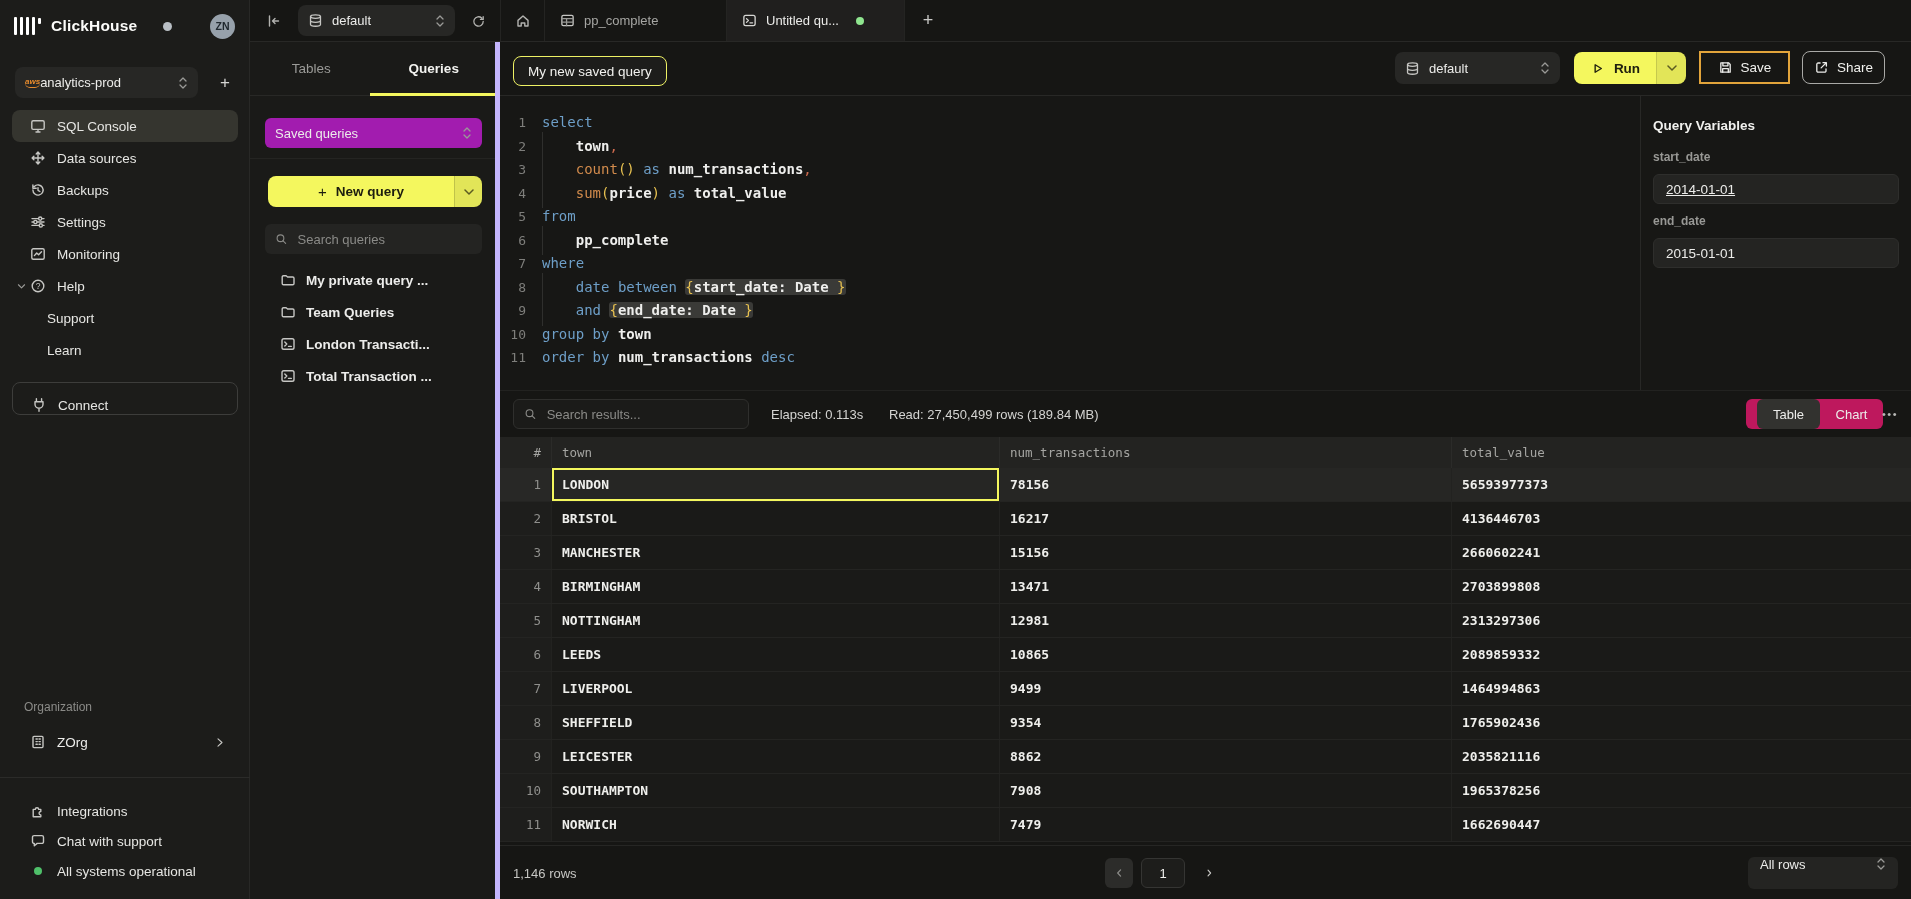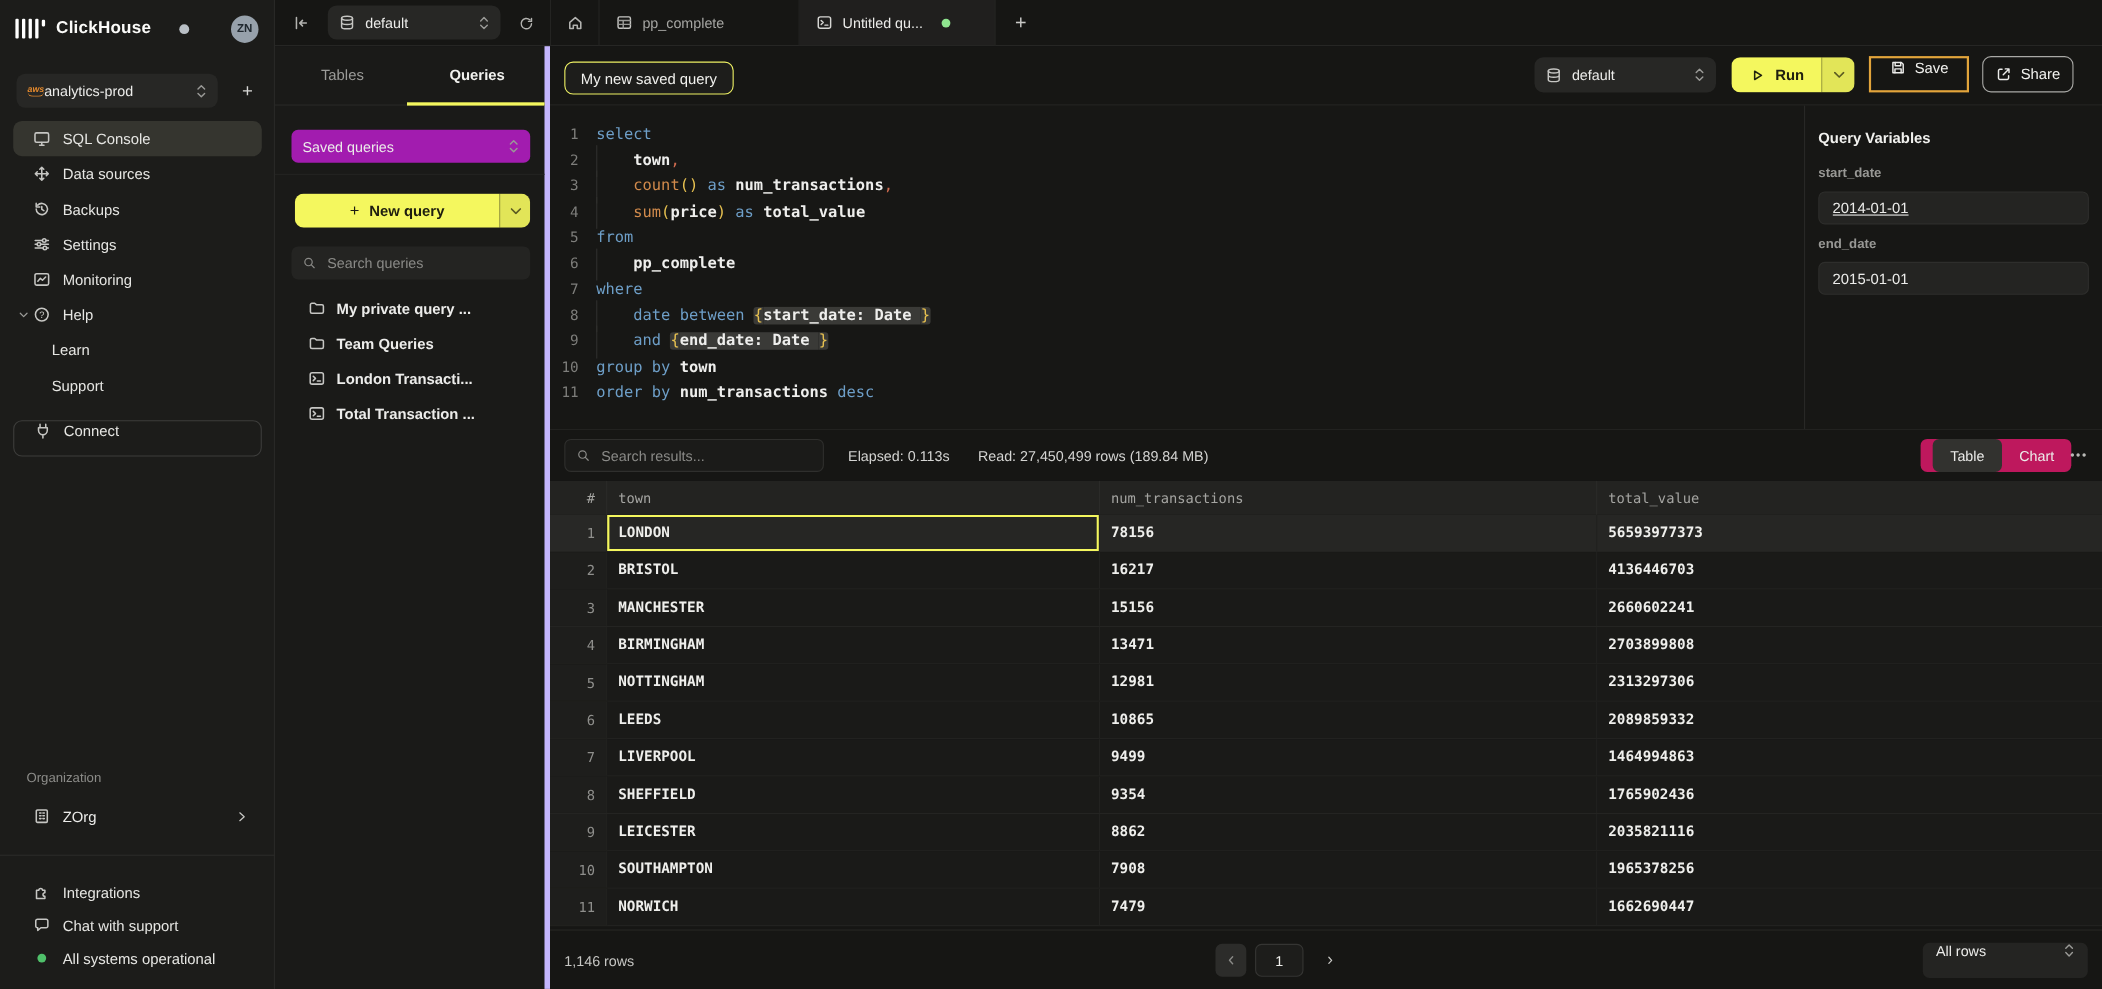--- a/index.html
+++ b/index.html
@@ -19,21 +19,21 @@
   .avatar{margin-left:auto;width:25px;height:25px;border-radius:50%;background:#97a1ab;color:#20282f;font-size:10.5px;font-weight:700;display:flex;align-items:center;justify-content:center;}
   .svc-select{position:absolute;left:15px;top:67px;width:183px;height:31px;background:#272725;border-radius:8px;display:flex;align-items:center;padding:0 10px;gap:0;font-size:13px;color:#ececea;cursor:pointer;}
   .aws{color:#e78b2d;font-size:8px;font-weight:700;font-style:italic;border-bottom:1.5px solid #e78b2d;border-radius:0 0 5px 5px;padding-bottom:1px;}
   .svc-select .cud{margin-left:auto;}
   .plus-btn{position:absolute;left:212px;top:69px;width:26px;height:26px;background:none;border:none;color:#d6d6d4;font-size:17px;line-height:1;cursor:pointer;}
   .nav{position:absolute;top:110px;left:12px;width:226px;}
   .nav-item{position:relative;height:32px;display:flex;align-items:center;border-radius:8px;padding-left:18px;gap:11px;font-size:13.5px;color:#e6e6e3;cursor:pointer;}
   .nav-item.active{background:#35352f;}
   .nav-item.sub{padding-left:35px;}
   .nav-item .pre{position:absolute;left:5px;top:13px;}
-  .connect-btn{position:absolute;top:382px;left:12px;width:226px;height:33px;border:1px solid #3d3d3b;border-radius:8px;display:flex;align-items:flex-start;padding-left:18px;gap:11px;font-size:13.5px;background:transparent;color:#e6e6e3;cursor:pointer;}
+  .connect-btn{position:absolute;top:382px;left:12px;width:226px;height:33px;border:1px solid #3d3d3b;border-radius:8px;display:flex;align-items:flex-end;padding-left:18px;gap:11px;font-size:13.5px;background:transparent;color:#e6e6e3;cursor:pointer;}
   .org-label{position:absolute;left:24px;top:700px;font-size:12px;color:#8b8b88;}
   .org-row{position:absolute;left:12px;top:726px;width:226px;height:32px;display:flex;align-items:center;padding-left:18px;gap:11px;font-size:13.5px;color:#ececea;cursor:pointer;}
   .org-row .chev-r{margin-left:auto;margin-right:14px;}
   .sidebar-divider{position:absolute;left:0;top:777px;width:250px;height:1px;background:#2b2b29;}
   .sb-footer{position:absolute;left:12px;top:796px;width:226px;}
   .sb-footer .nav-item{height:30px;}
   .dot-green{width:8px;height:8px;border-radius:50%;background:#4fc06a;margin:0 4px;}
 
   
   .topbar{position:absolute;left:250px;top:0;width:1661px;height:42px;background:#161614;border-bottom:1px solid #282826;}
@@ -70,21 +70,21 @@
   .qp-item{height:32px;display:flex;align-items:center;gap:10px;padding-left:30px;font-size:13.5px;font-weight:600;color:#ececea;cursor:pointer;}
 
   
   .toolbar2{position:absolute;left:500px;top:42px;width:1411px;height:54px;background:#161614;border-bottom:1px solid #282826;}
   .chip{position:absolute;left:13px;top:14px;height:30px;padding:0 14px;border:1px solid #eef164;border-radius:8px;display:flex;align-items:center;font-size:13.5px;color:#f1f1ee;background:#1d1d1b;cursor:pointer;}
   .tb-db{position:absolute;left:895px;top:10px;width:165px;height:32px;background:#272725;border-radius:8px;display:flex;align-items:center;gap:9px;padding:0 10px;font-size:13px;color:#ececea;cursor:pointer;}
   .tb-db .cud{margin-left:auto;}
   .run{position:absolute;left:1074px;top:10px;width:112px;height:32px;display:flex;border-radius:8px;overflow:hidden;cursor:pointer;}
   .run-main{flex:1;background:#f4f75e;display:flex;align-items:center;justify-content:center;gap:9px;color:#20200f;font-weight:600;font-size:13.5px;}
   .run-caret{width:30px;background:#e2e558;border-left:1px solid rgba(0,0,0,.12);display:flex;align-items:center;justify-content:center;}
-  .save-btn{position:absolute;left:1199px;top:9px;width:91px;height:33px;border:2px solid #e2a43b;border-radius:0;display:flex;justify-content:center;gap:8px;font-size:13.5px;color:#f1f1ee;background:transparent;cursor:pointer;}
+  .save-btn{position:absolute;left:1199px;top:9px;width:91px;height:33px;border:2px solid #e2a43b;border-radius:0;display:flex;align-items:center;justify-content:center;gap:8px;font-size:13.5px;color:#f1f1ee;background:transparent;cursor:pointer;}
   .share-btn{position:absolute;left:1302px;top:9px;width:83px;height:33px;border:1px solid #a9a9a6;border-radius:8px;display:flex;align-items:center;justify-content:center;gap:8px;font-size:13.5px;color:#f1f1ee;background:transparent;cursor:pointer;}
 
   
   .editor{position:absolute;left:500px;top:96px;width:1140px;height:294px;background:#171715;padding-top:15px;font-family:"DejaVu Sans Mono",monospace;font-size:14px;overflow:hidden;cursor:text;}
   .ed-line{height:23.5px;line-height:23.5px;white-space:pre;display:flex;}
   .ed-num{width:26px;text-align:right;margin-right:16px;color:#7e7e7b;flex:none;font-size:13px;}
   .ed-code{position:relative;}
   .ed-line.ind .ed-code::before{content:"";position:absolute;left:0;top:-3px;bottom:-3px;width:1px;background:#2f2f2d;}
   .tk-kw{color:#6e9fc8;}
   .tk-id{color:#eeeeec;font-weight:700;}
@@ -203,24 +203,24 @@
         <svg class="pre" viewBox="0 0 10 8" width="9" height="7">
             <path d="M1.5 2L5 5.5 8.5 2" fill="none" stroke="#9a9a97" stroke-width="1.3" stroke-linecap="round" stroke-linejoin="round"></path>
           </svg>
         <svg class="ic" viewBox="0 0 16 16" width="16" height="16">
             <circle cx="8" cy="8" r="5.8"></circle>
             <text x="8" y="10.8" font-size="8.5" text-anchor="middle" fill="#c6c6c3" stroke="none" font-family="Liberation Sans, sans-serif">?</text>
           </svg>
         <span>Help</span>
       </div>
       <div class="nav-item sub">
+        <span>Support</span>
+      </div>
+      <div class="nav-item sub">
         <span>Learn</span>
-      </div>
-      <div class="nav-item sub">
-        <span>Support</span>
       </div>
     </nav>
 
     <button class="connect-btn">
       <svg class="ic" viewBox="0 0 16 16" width="16" height="16">
           <path d="M5.4 1.8v3M10.6 1.8v3M4 4.8h8v2.4a4 4 0 0 1-8 0zM8 11.2v3"></path>
         </svg>
       <span>Connect</span>
     </button>
 

